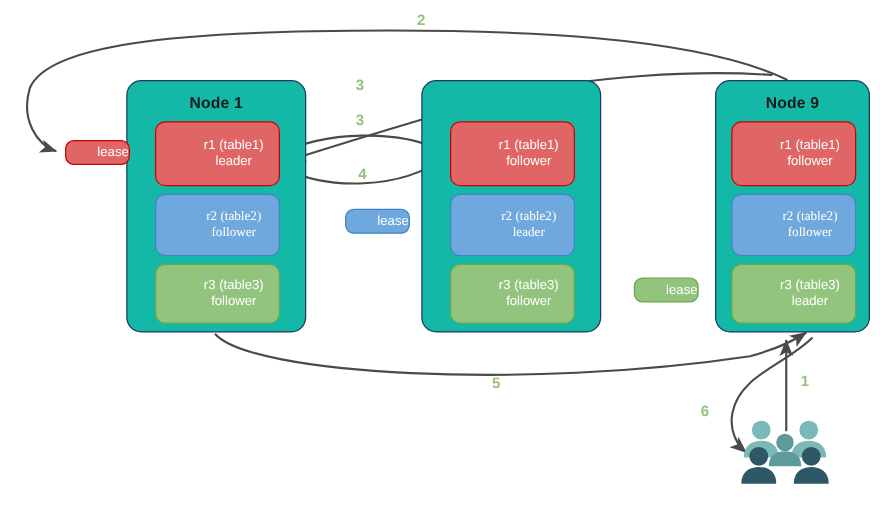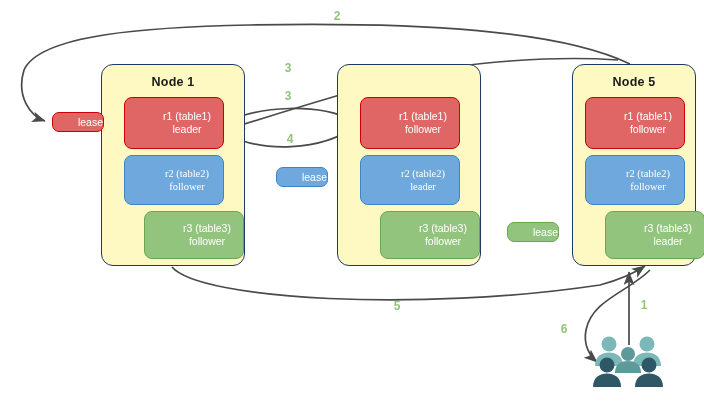--- a/index.html
+++ b/index.html
@@ -12,21 +12,21 @@
   }
   #canvas{position:absolute;left:0;top:0;width:704px;height:405px;}
   .svg-layer{position:absolute;left:0;top:0;width:704px;height:405px;pointer-events:none;}
 
   
   .node{
     position:absolute;
     box-sizing:border-box;
     border:1.4px solid #1f3864;
     border-radius:12px;
-    background:#fef9c3;
+    background:#14b8a6;
   }
   .node-title{
     position:absolute;
     left:0;right:0;top:10px;
     text-align:center;
     font-size:12.5px;
     font-weight:bold;
     color:#1a1a1a;
     letter-spacing:.2px;
   }
@@ -41,21 +41,21 @@
     align-items:center;
     justify-content:center;
     color:#ffffff;
     font-size:10.5px;
     line-height:13px;
     text-align:center;
   }
   .replica .ln{display:block;padding-left:26px;}
   .rep-red{background:#e06666;border:1.4px solid #cc0000;}
   .rep-blue{background:#6fa8dc;border:1.4px solid #3d85c6;font-family:Liberation Serif, serif;}
-  .rep-green{background:#93c47d;border:1.4px solid #6aa84f;margin-left:20px;}
+  .rep-green{background:#93c47d;border:1.4px solid #6aa84f;}
 
   
   .lease{
     position:absolute;
     box-sizing:border-box;
     border-radius:7px;
     display:flex;align-items:center;justify-content:flex-end;
     color:#ffffff;
     font-size:10.5px;
   }
@@ -124,21 +124,21 @@
       <span class="ln">r2 (table2)</span>
       <span class="ln">leader</span>
     </div>
     <div class="replica rep-green" style="left:22px;top:146px;width:100px;height:48px;">
       <span class="ln">r3 (table3)</span>
       <span class="ln">follower</span>
     </div>
   </div>
 
   <div class="node" style="left:572px;top:64px;width:124px;height:202px;">
-    <div class="node-title">Node 5</div>
+    <div class="node-title">Node 9</div>
     <div class="replica rep-red" style="left:12px;top:32px;width:100px;height:52px;">
       <span class="ln">r1 (table1)</span>
       <span class="ln">follower</span>
     </div>
     <div class="replica rep-blue" style="left:12px;top:90px;width:100px;height:50px;">
       <span class="ln">r2 (table2)</span>
       <span class="ln">follower</span>
     </div>
     <div class="replica rep-green" style="left:12px;top:146px;width:100px;height:48px;">
       <span class="ln">r3 (table3)</span>

